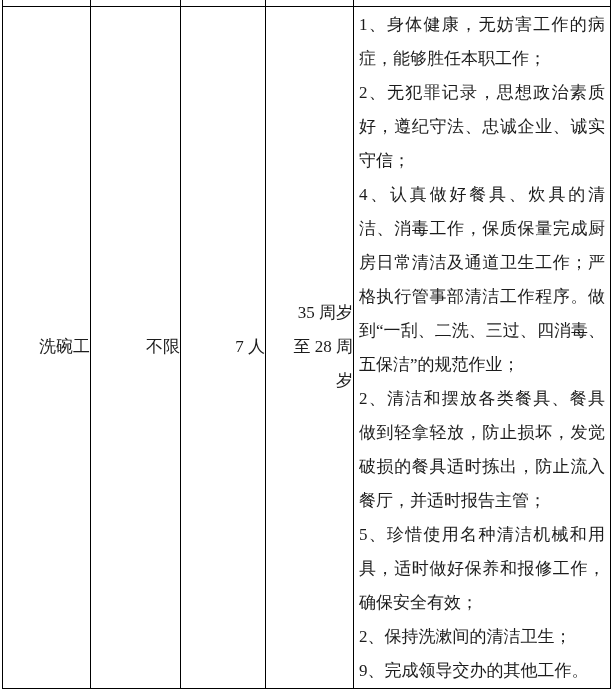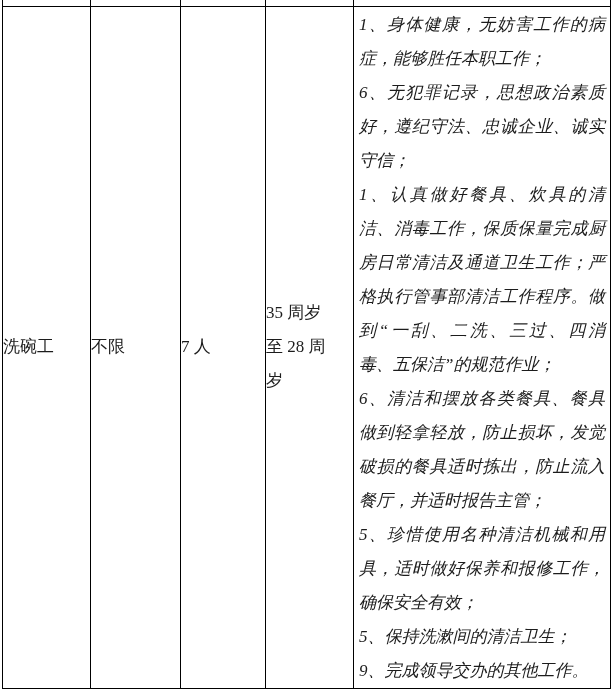--- a/index.html
+++ b/index.html
@@ -27,29 +27,28 @@
     background: #ffffff;
   }
   tr.stub-row td {
     border-top: none;
     height: 6px;
     padding: 0;
   }
   tr.main-row td {
     height: 682px;
     vertical-align: middle;
-    text-align: left;
+    text-align: right;
     font-size: 17px;
     line-height: 34px;
   }
   tr.main-row td.req-cell {
     vertical-align: top;
     text-align: left;
     padding: 1px 5px 0 5px;
-    font-style: italic;
   }
   .req-cell p {
     font-size: 17px;
     line-height: 34px;
     text-align: justify;
     text-justify: inter-character;
     word-break: break-all;
   }
   .age-line { display: block; }
 </style>
@@ -83,23 +82,23 @@
         <td>
           <span>7 人</span>
         </td>
         <td>
           <span class="age-line">35 周岁</span>
           <span class="age-line">至 28 周</span>
           <span class="age-line">岁</span>
         </td>
         <td class="req-cell">
           <p>1、身体健康，无妨害工作的病症，能够胜任本职工作；</p>
-          <p>6、无犯罪记录，思想政治素质好，遵纪守法、忠诚企业、诚实守信；</p>
-          <p>1、认真做好餐具、炊具的清洁、消毒工作，保质保量完成厨房日常清洁及通道卫生工作；严格执行管事部清洁工作程序。做到“一刮、二洗、三过、四消毒、五保洁”的规范作业；</p>
-          <p>6、清洁和摆放各类餐具、餐具做到轻拿轻放，防止损坏，发觉破损的餐具适时拣出，防止流入餐厅，并适时报告主管；</p>
+          <p>2、无犯罪记录，思想政治素质好，遵纪守法、忠诚企业、诚实守信；</p>
+          <p>4、认真做好餐具、炊具的清洁、消毒工作，保质保量完成厨房日常清洁及通道卫生工作；严格执行管事部清洁工作程序。做到“一刮、二洗、三过、四消毒、五保洁”的规范作业；</p>
+          <p>2、清洁和摆放各类餐具、餐具做到轻拿轻放，防止损坏，发觉破损的餐具适时拣出，防止流入餐厅，并适时报告主管；</p>
           <p>5、珍惜使用名种清洁机械和用具，适时做好保养和报修工作，确保安全有效；</p>
-          <p>5、保持洗漱间的清洁卫生；</p>
+          <p>2、保持洗漱间的清洁卫生；</p>
           <p>9、完成领导交办的其他工作。</p>
         </td>
       </tr>
     </tbody>
   </table>
 </div>
 
 </body></html>

